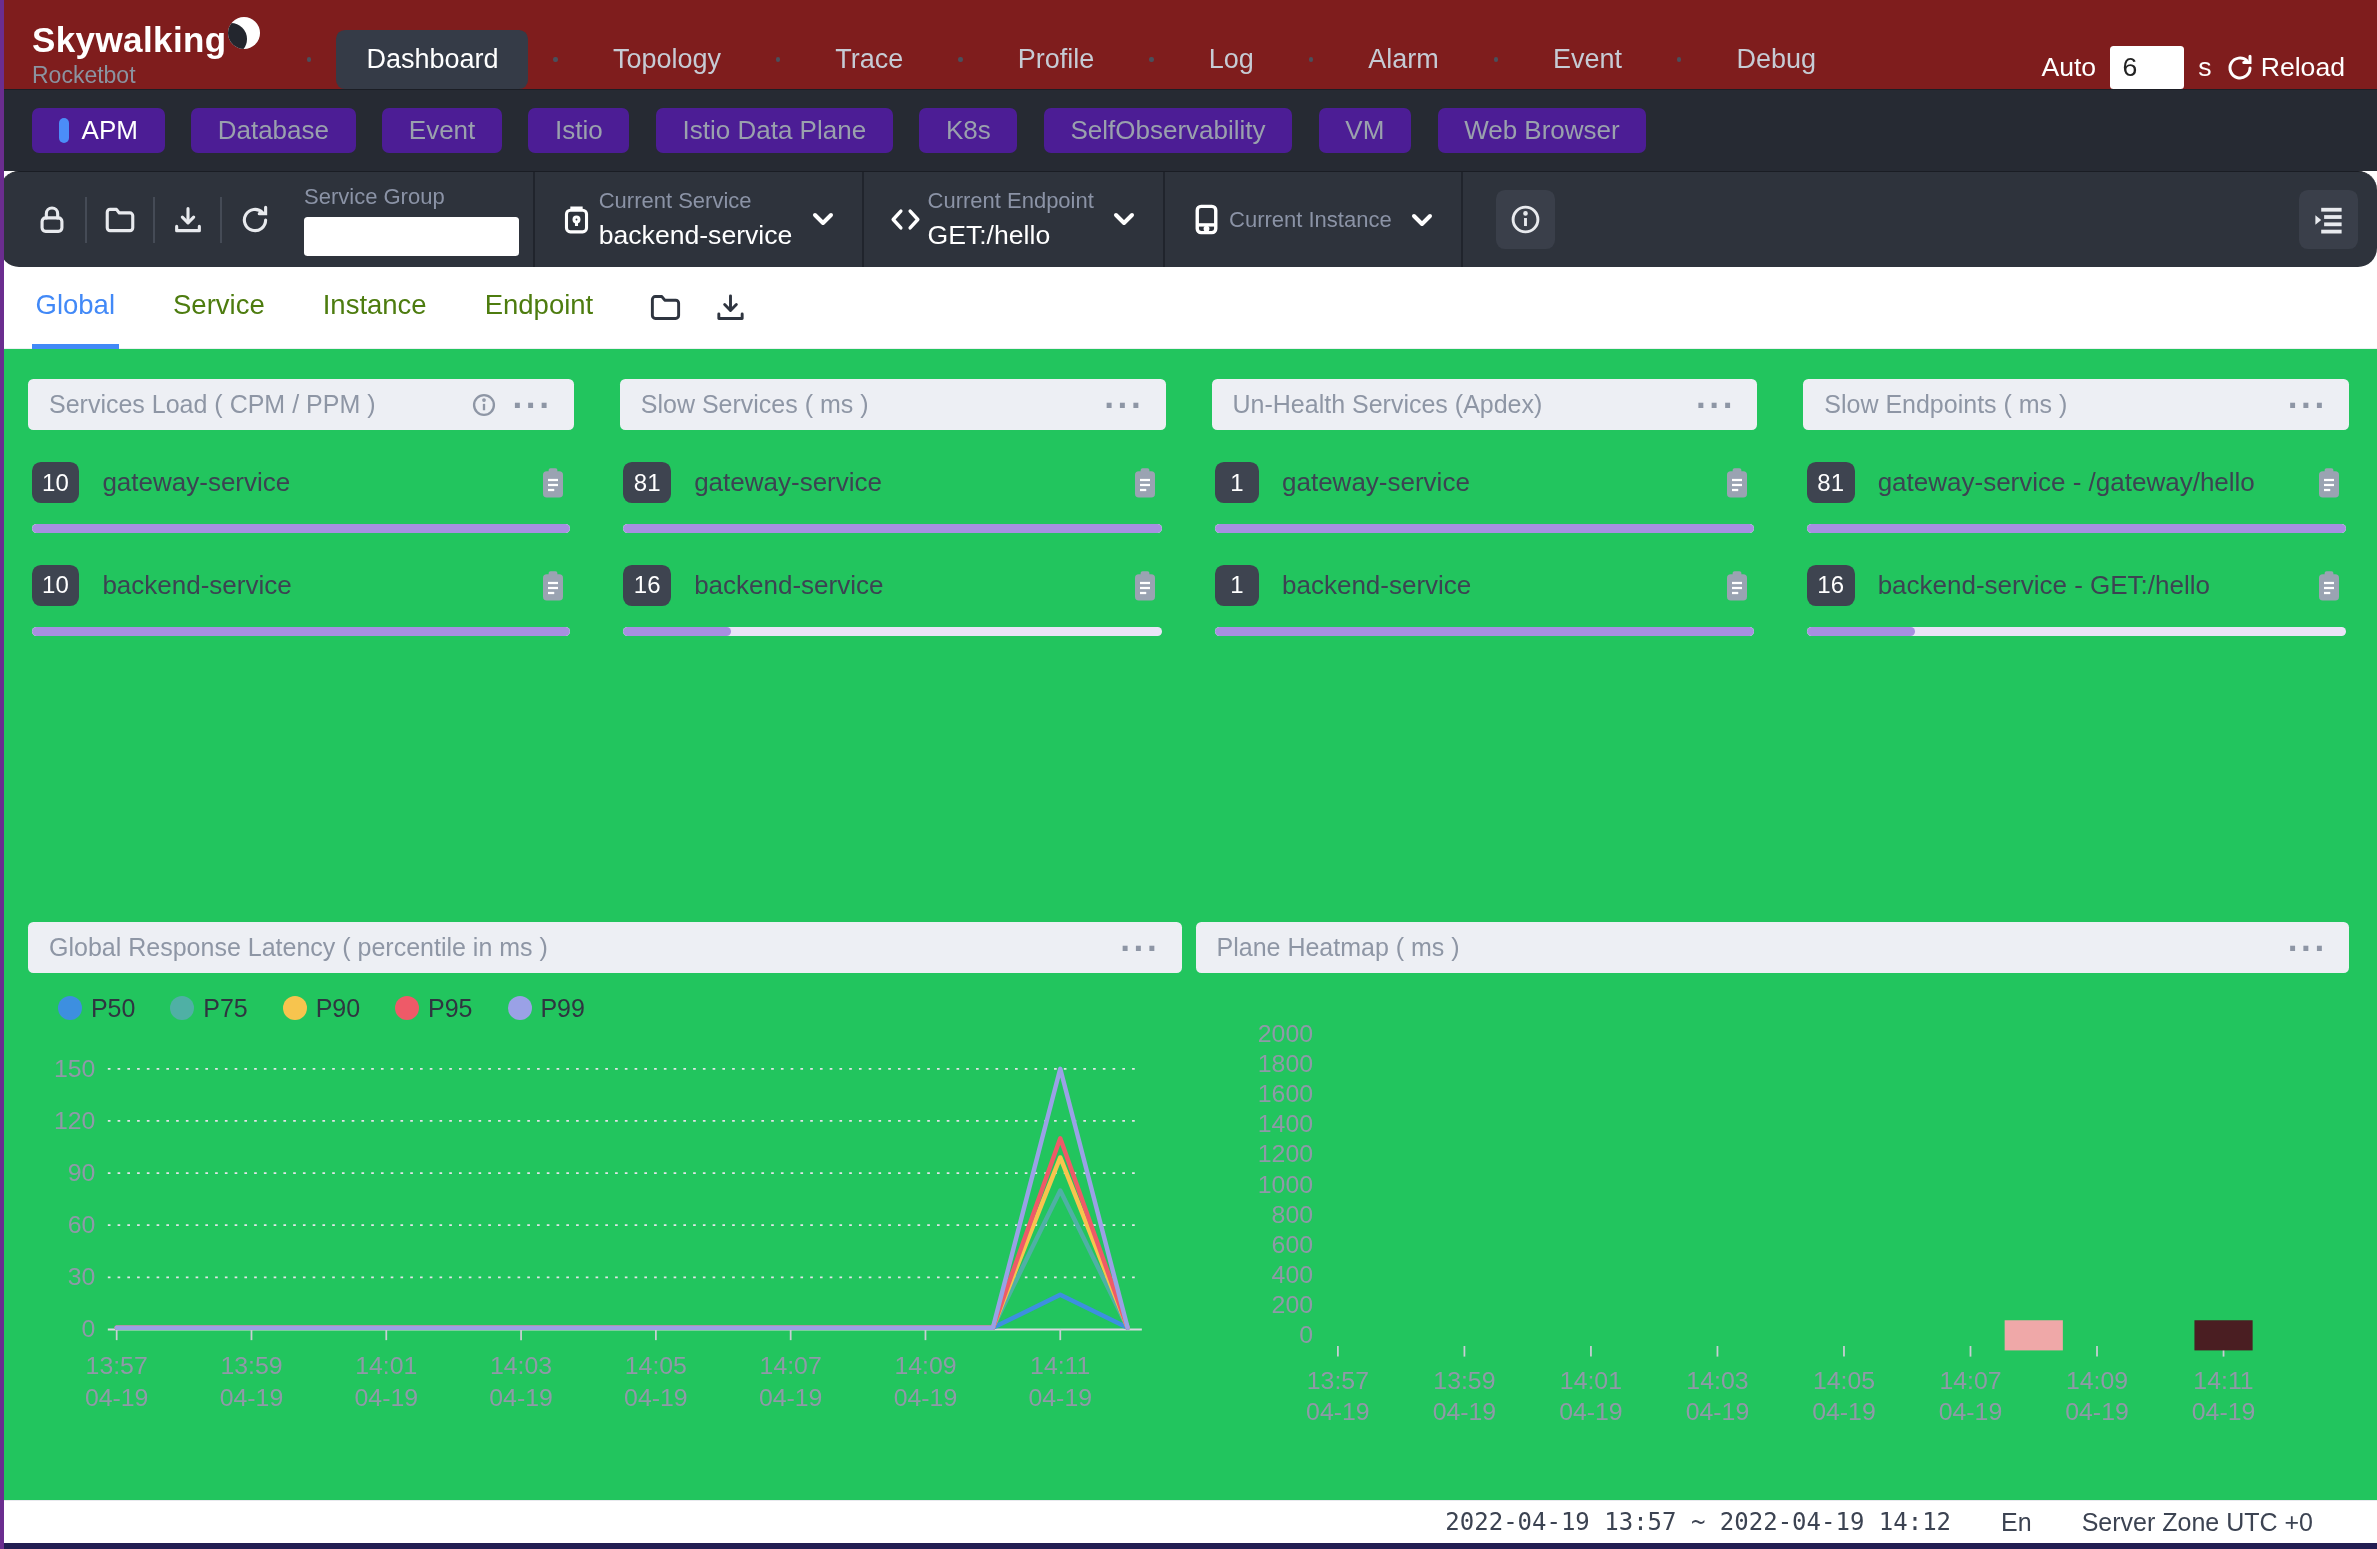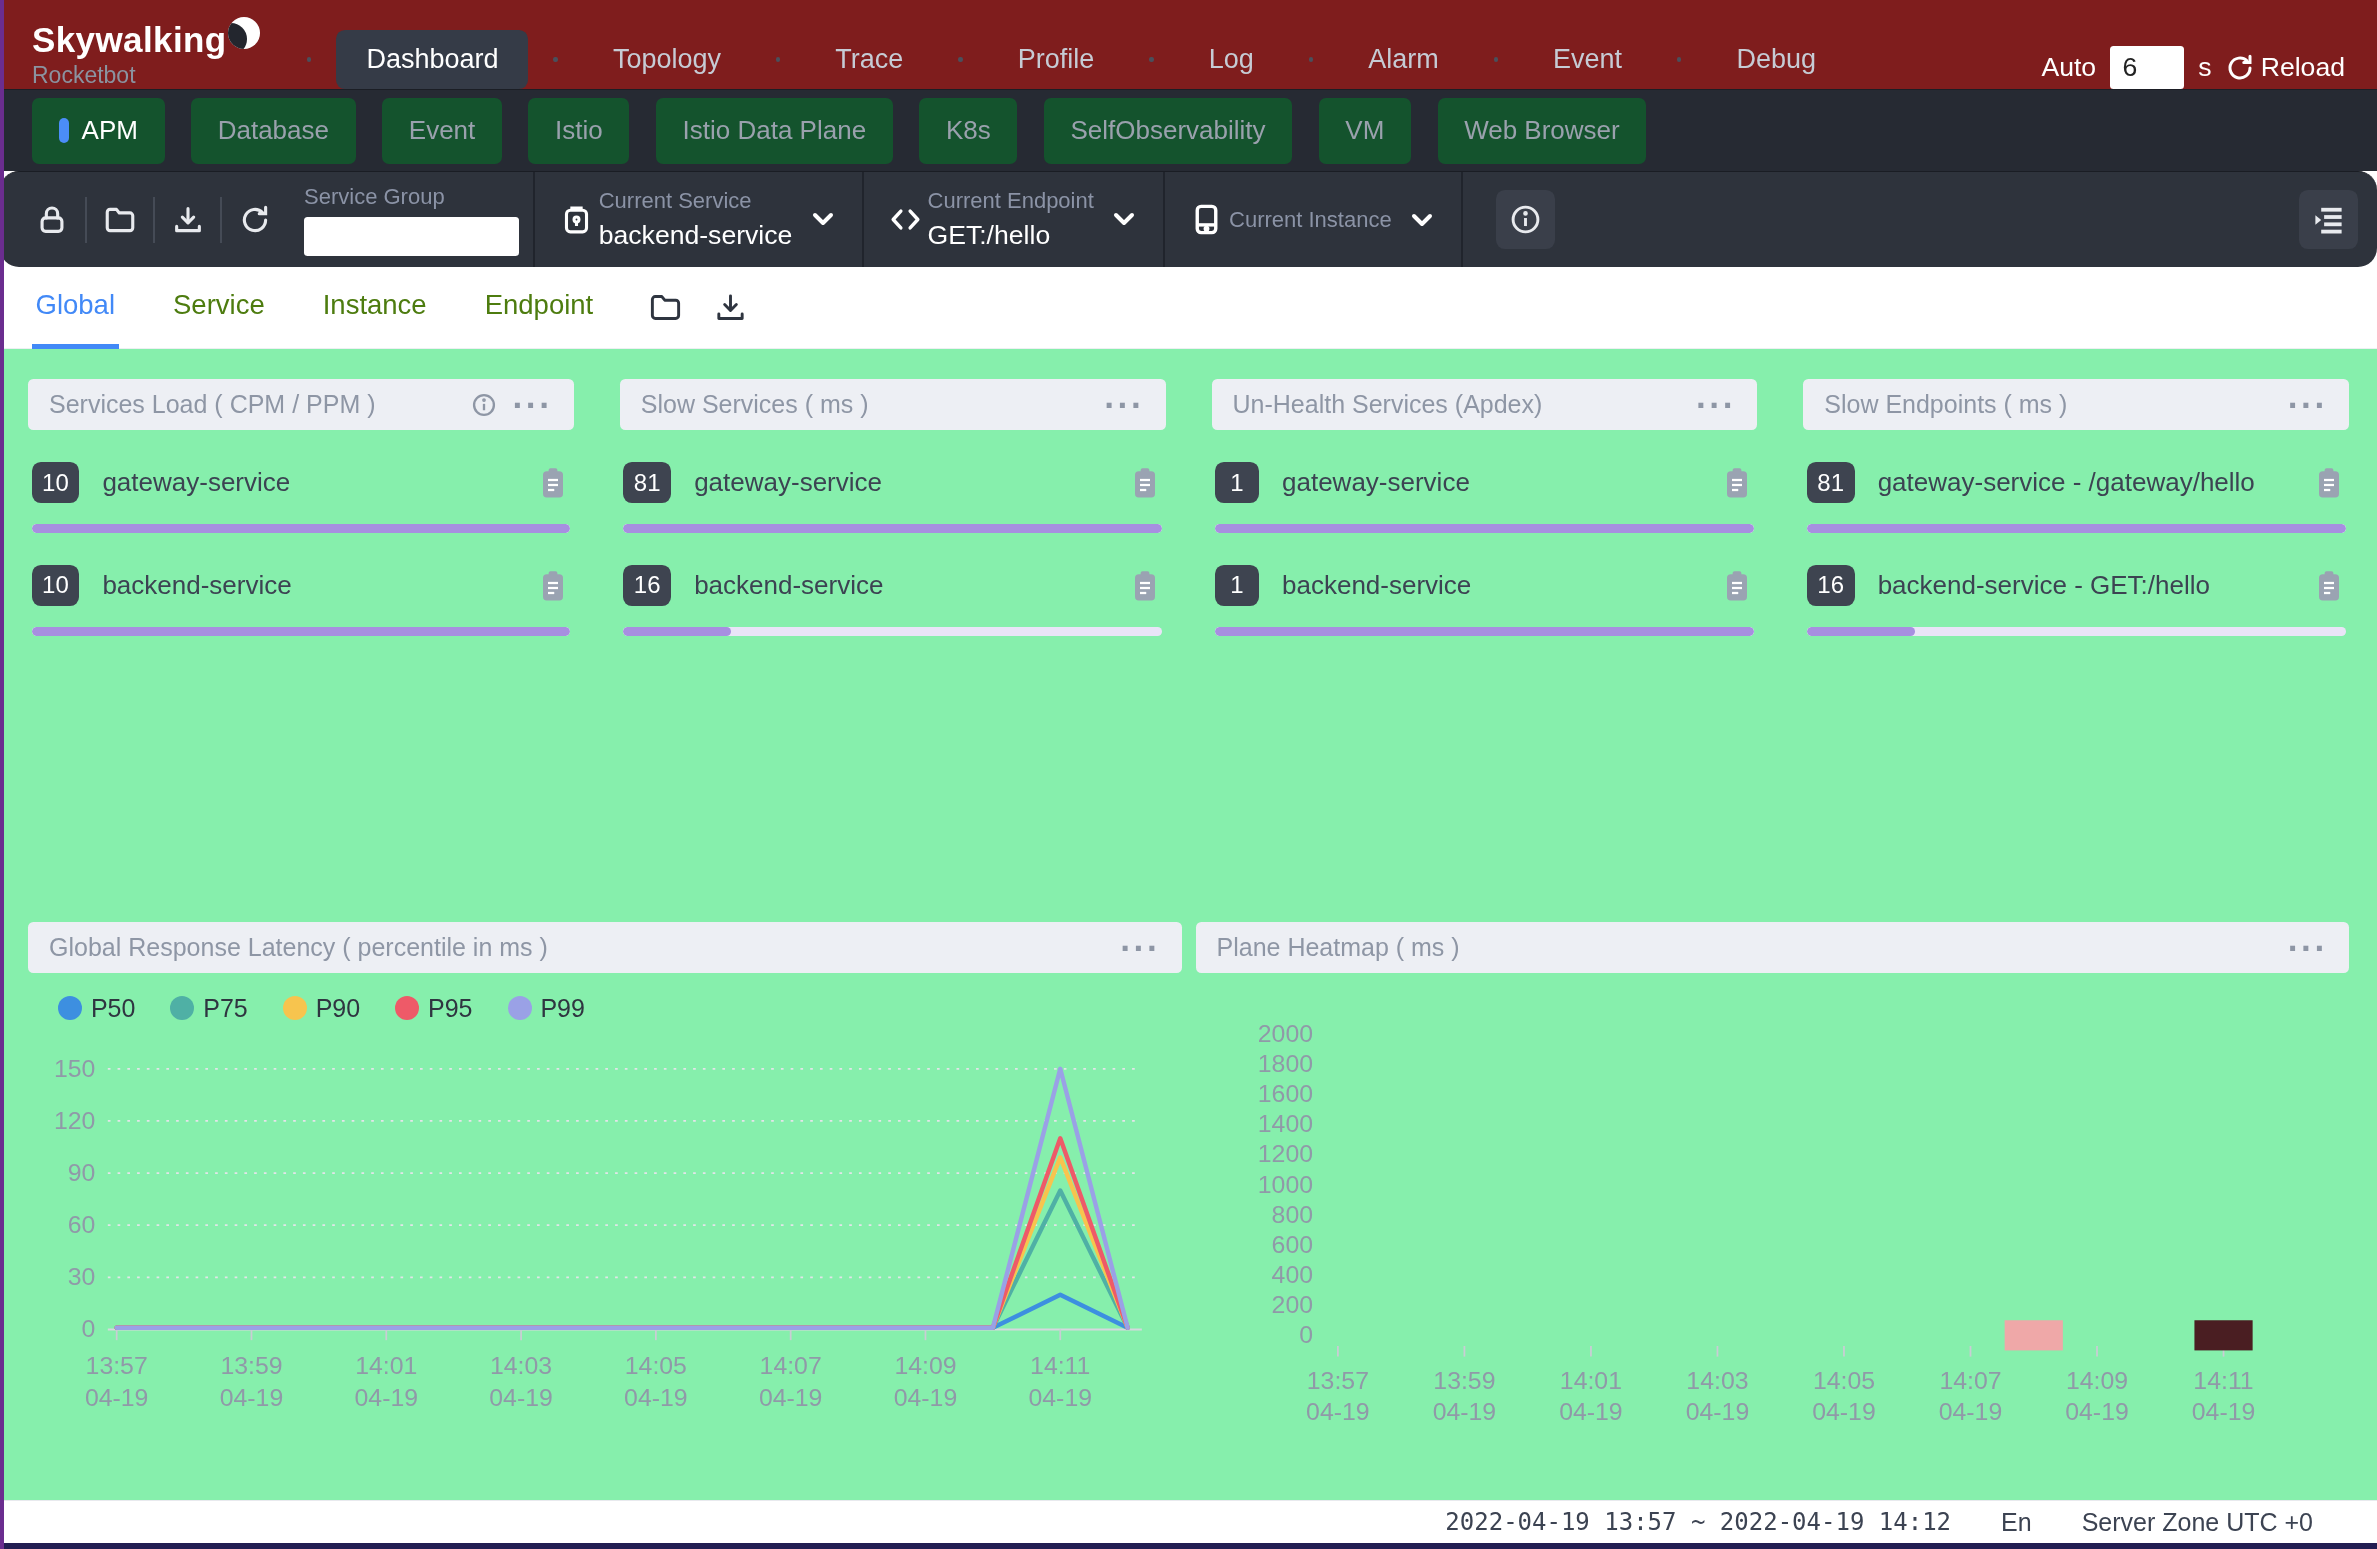--- a/index.html
+++ b/index.html
@@ -26,21 +26,21 @@
   .nav-dot { width:4.4px; height:4.4px; border-radius:50%; background:#4a505c; flex:0 0 auto; }
   .nav-item { background:none; border:none; color:#c6cbd4; font-size:27px; font-family:inherit; padding:14px 30px; margin:0 25px; border-radius:8.9px; cursor:pointer; }
   .nav-item.active { background:#353b47; color:#fff; }
   .auto-box { display:flex; align-items:center; gap:14px; font-size:26.6px; color:#fff; }
   .auto-input { width:74px; height:43px; border:none; border-radius:3.5px; font-size:26.6px; font-family:inherit; padding:0 12.4px; color:#222; background:#fff; }
   .reload-btn { display:flex; align-items:center; gap:5.3px; background:none; border:none; color:#fff; font-size:26.6px; font-family:inherit; cursor:pointer; }
   .icon-svg { display:block; }
 
   
   .feature-bar { height:82px; background:#262a33; border-top:1.8px solid #1b1e25; display:flex; align-items:center; gap:26.6px; padding:0 32px; flex:0 0 auto; }
-  .feat-btn { height:66px; background:#14532d; border:none; border-radius:7px; color:#9aa1ad; font-size:26px; font-family:inherit; padding:0 26.6px; display:flex; align-items:center; gap:12.4px; cursor:pointer; }
+  .feat-btn { height:45px; background:#4c1d95; border:none; border-radius:7px; color:#9aa1ad; font-size:26px; font-family:inherit; padding:0 26.6px; display:flex; align-items:center; gap:12.4px; cursor:pointer; }
   .feat-btn.active { color:#fff; }
   .feat-pill { width:10.6px; height:25px; border-radius:5.3px; background:#4b8df8; display:none; }
   .feat-btn.active .feat-pill { display:block; }
 
   
   .selector-bar { height:96px; background:#2e333c; border-top:1.8px solid #1a1d24; display:flex; align-items:center; padding:0 19.5px; color:#fff; flex:0 0 auto;border-radius:19px; }
   .tool-icon-btn { width:41px; height:41px; background:none; border:none; color:#e8eaee; display:flex; align-items:center; justify-content:center; margin:0 12.4px; cursor:pointer; }
   .tool-sep { width:1.8px; height:46px; background:#454b56; }
   .group-sep { width:1.8px; height:96px; background:#20242c; margin:0 14px; }
   .sg-block { margin-left:16px; display:flex; flex-direction:column; justify-content:center; gap:7px; }
@@ -55,21 +55,21 @@
   .square-btn { width:59px; height:59px; background:#3a3f4a; border:none; border-radius:8.9px; display:flex; align-items:center; justify-content:center; color:#e8eaee; margin-left:19.5px; cursor:pointer; }
   .flex-spacer { flex:1; }
 
   
   .view-tabs { height:82px; background:#fff; display:flex; align-items:center; padding:0 32px; border-bottom:1.8px solid #edeff2; flex:0 0 auto; }
   .vtab { background:none; border:none; font-family:inherit; font-size:27.5px; color:#4d7c0f; height:82px; display:flex; align-items:center; padding:0 3.5px; margin-right:51px; border-bottom:5.3px solid transparent; cursor:pointer; }
   .vtab.active { color:#4289f7; border-bottom-color:#4289f7; }
   .vt-icon-btn { background:none; border:none; width:39px; height:39px; color:#2f3540; margin-right:26.6px; cursor:pointer; }
 
   
-  main { flex:1; background:#86efac; padding:0 28px; overflow:hidden; }
+  main { flex:1; background:#22c55e; padding:0 28px; overflow:hidden; }
   .cards-row { display:grid; grid-template-columns:repeat(4,1fr); gap:46px; margin-top:30px; height:543px; align-items:start; }
   .metric-card { }
   .card-hdr { display:flex; align-items:center; height:51px; background:#edeff4; border-radius:5.3px; padding:0 21px; color:#8e96a5; font-size:25px; }
   .card-title { white-space:nowrap; overflow:hidden; }
   .hdr-spacer { flex:1; }
   .hdr-info { width:30px; height:30px; color:#8e96a5; background:none; border:none; margin-right:12.4px; cursor:pointer; }
   .more-dots { background:none; border:none; color:#8e96a5; cursor:pointer; padding:0; line-height:1; }
   .more-dots::before { content:"\00B7\00B7\00B7"; font-size:35px; font-weight:700; letter-spacing:1.8px; }
   .metric-item { margin-top:32px; padding:0 3.5px; }
   .mi-row { display:flex; align-items:center; gap:23px; }

